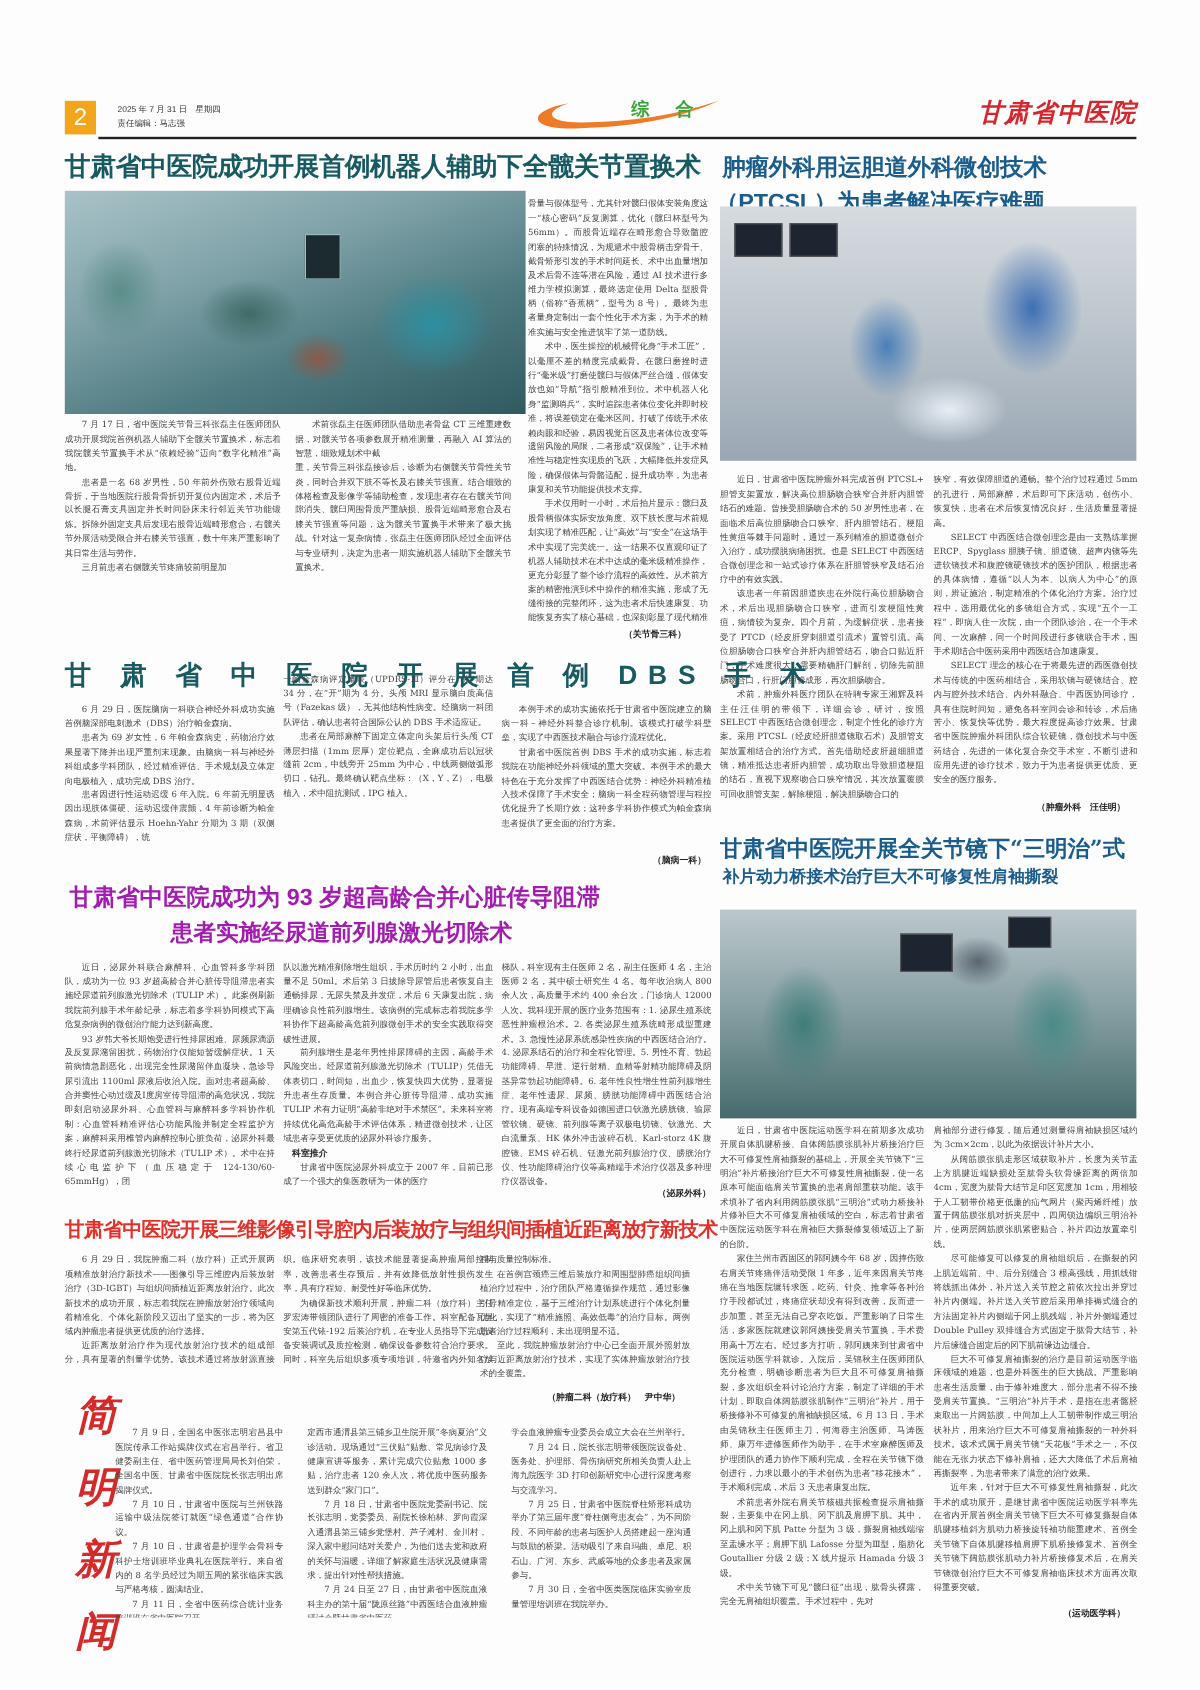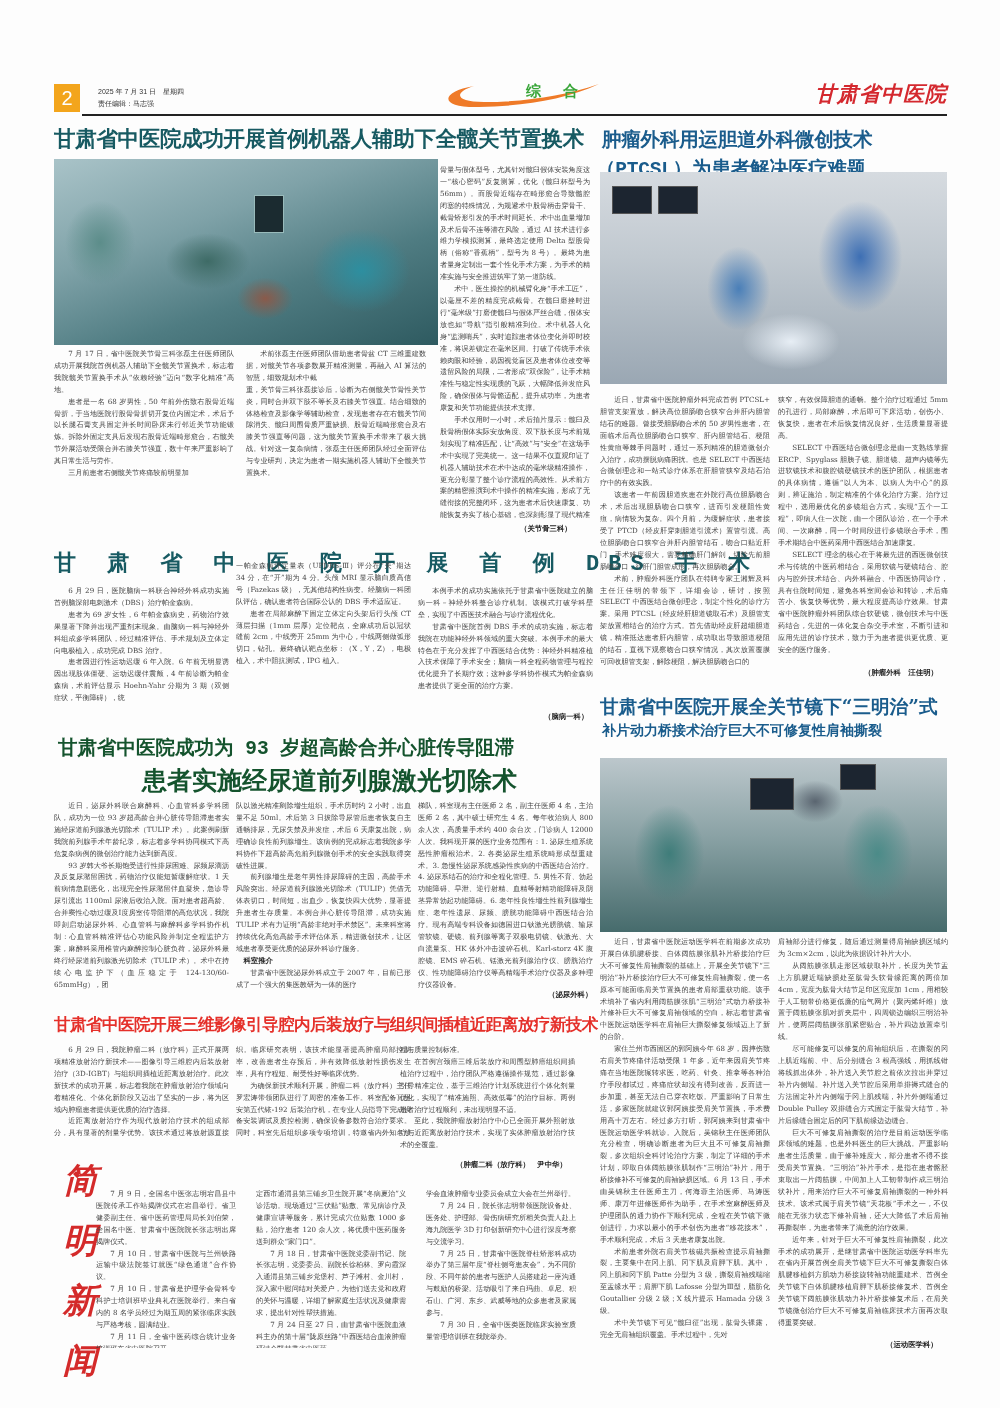--- a/index.html
+++ b/index.html
@@ -11,24 +11,24 @@
   .masthead { position: absolute; left: 54px; top: 84px; width: 893px; height: 30px; }
   .page-num { position: absolute; left: 0; top: 0; width: 26px; height: 28px; background: #f3a51c; color: #fff; font-family: "Liberation Sans", sans-serif; font-size: 20px; text-align: center; line-height: 28px; }
   .dateline { position: absolute; left: 44px; top: 2px; font-family: "Liberation Sans", sans-serif; font-size: 7px; color: #333; line-height: 12px; }
   .section-logo { position: absolute; left: 380px; top: -6px; width: 170px; height: 34px; }
   .section-swoosh { position: absolute; left: 0; top: 4px; width: 170px; height: 30px; }
   .section-text { position: absolute; left: 52px; top: 4px; font-family: "DejaVu Sans", sans-serif; color: #3aa63a; font-size: 15px; letter-spacing: 22px; font-weight: bold; padding-left: 40px; }
   .paper-name { position: absolute; right: 0; top: -4px; font-family: "DejaVu Serif", serif; color: #d4282e; font-size: 21px; font-weight: bold; font-style: italic; letter-spacing: 1px; }
   .mast-rule { position: absolute; left: 28px; right: 0; top: 30px; height: 2px; background: #222; }
 
   
-  .hl { position: absolute; font-family: Liberation Mono, monospace; font-weight: bold; white-space: nowrap; }
+  .hl { position: absolute; font-family: Liberation Sans, sans-serif; font-weight: bold; white-space: nowrap; }
   .hl-teal { color: #175a62; }
   .hl-blue { color: #1a5c8c; }
-  .hl-orange { color: #14532d; }
+  .hl-orange { color: #a21caf; }
   .hl-red { color: #e5302a; }
 
   
   .col { position: absolute; font-size: 7.1px; line-height: 11.9px; color: #444; text-align: justify; overflow: hidden; }
   .col p { text-indent: 2em; }
   .byline { position: absolute; font-family: "DejaVu Sans", sans-serif; font-weight: bold; font-size: 7.4px; color: #222; }
   .subhead { font-family: "DejaVu Sans", sans-serif; font-weight: bold; font-size: 7.4px; color: #222; text-indent: 1em; }
 
   
   .photo { position: absolute; overflow: hidden; }
@@ -111,21 +111,21 @@
     <p style="text-indent:0">一帕金森病评定量表（UPDRS-Ⅲ）评分在“关”期达 34 分，在“开”期为 4 分。头颅 MRI 显示脑白质高信号（Fazekas 级），无其他结构性病变。经脑病一科团队评估，确认患者符合国际公认的 DBS 手术适应证。</p>
     <p>患者在局部麻醉下固定立体定向头架后行头颅 CT 薄层扫描（1mm 层厚）定位靶点，全麻成功后以冠状缝前 2cm，中线旁开 25mm 为中心，中线两侧做弧形切口，钻孔。最终确认靶点坐标：（X，Y，Z），电极植入，术中阻抗测试，IPG 植入。</p>
   </div>
   <div class="col" style="left:418px; top:585px; width:175px; height:128px;">
     <p>本例手术的成功实施依托于甘肃省中医院建立的脑病一科－神经外科整合诊疗机制。该模式打破学科壁垒，实现了中西医技术融合与诊疗流程优化。</p>
     <p>甘肃省中医院首例 DBS 手术的成功实施，标志着我院在功能神经外科领域的重大突破。本例手术的最大特色在于充分发挥了中西医结合优势：神经外科精准植入技术保障了手术安全；脑病一科全程药物管理与程控优化提升了长期疗效；这种多学科协作模式为帕金森病患者提供了更全面的治疗方案。</p>
   </div>
   <div class="byline" style="left:544px; top:712px;">（脑病一科）</div>
 
   <div class="hl hl-orange" style="left:58px; top:734px; font-size:19.5px;">甘肃省中医院成功为 93 岁超高龄合并心脏传导阻滞</div>
-  <div class="hl hl-orange" style="left:142px; top:764px; font-size:25px;">患者实施经尿道前列腺激光切除术</div>
+  <div class="hl hl-orange" style="left:142px; top:764px; font-size:19px;">患者实施经尿道前列腺激光切除术</div>
   <div class="col" style="left:54px; top:800px; width:175px; height:200px;">
     <p>近日，泌尿外科联合麻醉科、心血管科多学科团队，成功为一位 93 岁超高龄合并心脏传导阻滞患者实施经尿道前列腺激光切除术（TULIP 术）。此案例刷新我院前列腺手术年龄纪录，标志着多学科协同模式下高危复杂病例的微创治疗能力达到新高度。</p>
     <p>93 岁韩大爷长期饱受进行性排尿困难、尿频尿滴沥及反复尿潴留困扰，药物治疗仅能短暂缓解症状。1 天前病情急剧恶化，出现完全性尿潴留伴血凝块，急诊导尿引流出 1100ml 尿液后收治入院。面对患者超高龄、合并窦性心动过缓及Ⅰ度房室传导阻滞的高危状况，我院即刻启动泌尿外科、心血管科与麻醉科多学科协作机制：心血管科精准评估心功能风险并制定全程监护方案，麻醉科采用椎管内麻醉控制心脏负荷，泌尿外科最终行经尿道前列腺激光切除术（TULIP 术）。术中在持续心电监护下（血压稳定于 124-130/60-65mmHg），团</p>
   </div>
   <div class="col" style="left:236px; top:800px; width:175px; height:200px;">
     <p style="text-indent:0">队以激光精准剜除增生组织，手术历时约 2 小时，出血量不足 50ml。术后第 3 日拔除导尿管后患者恢复自主通畅排尿，无尿失禁及并发症，术后 6 天康复出院，病理确诊良性前列腺增生。该病例的完成标志着我院多学科协作下超高龄高危前列腺微创手术的安全实践取得突破性进展。</p>
     <p>前列腺增生是老年男性排尿障碍的主因，高龄手术风险突出。经尿道前列腺激光切除术（TULIP）凭借无体表切口，时间短，出血少，恢复快四大优势，显著提升患者生存质量。本例合并心脏传导阻滞，成功实施 TULIP 术有力证明“高龄非绝对手术禁区”。未来科室将持续优化高危高龄手术评估体系，精进微创技术，让区域患者享受更优质的泌尿外科诊疗服务。</p>
     <div class="subhead">科室推介</div>
     <p>甘肃省中医院泌尿外科成立于 2007 年，目前已形成了一个强大的集医教研为一体的医疗</p>
   </div>

